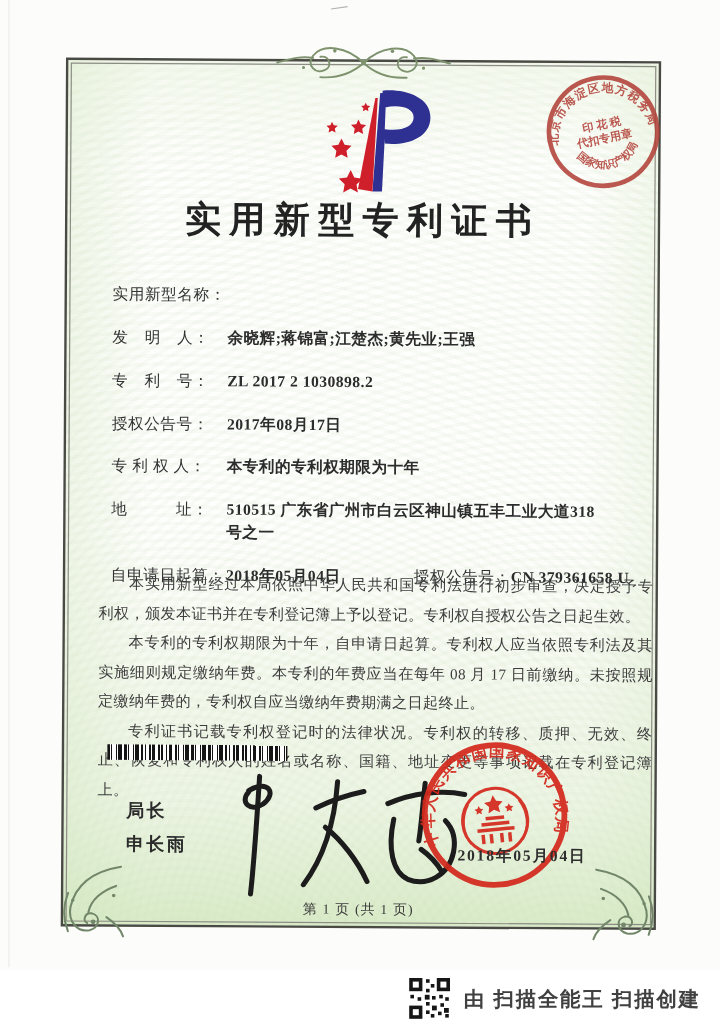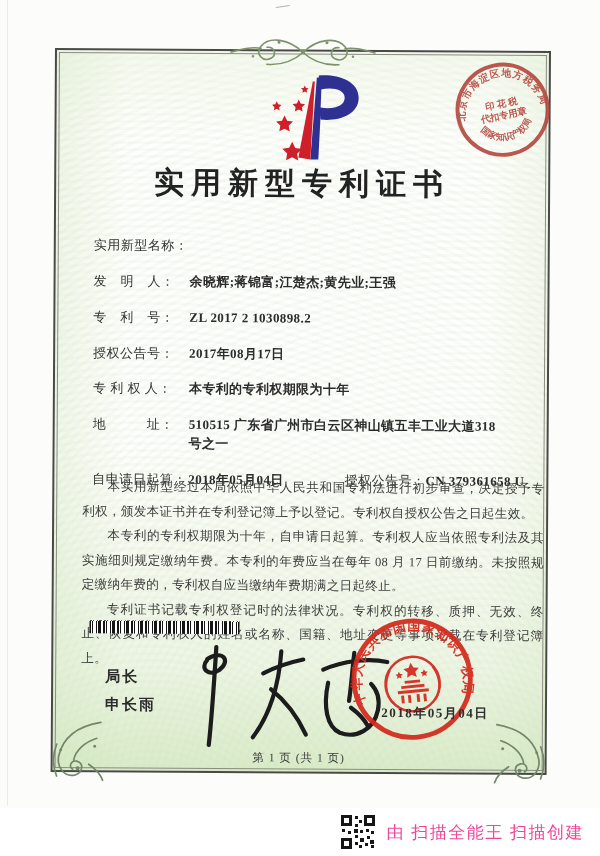--- a/index.html
+++ b/index.html
@@ -86,21 +86,21 @@
   .orn-bl{position:absolute;left:-8px;bottom:-12px;width:62px;height:66px;}
   .orn-br{position:absolute;right:-8px;bottom:-12px;width:62px;height:66px;transform:scaleX(-1);}
 
   
   .scan-bar{
     position:absolute;left:0;right:0;bottom:0;height:48px;background:#fff;
     display:flex;align-items:center;justify-content:flex-end;
     padding-right:16px;gap:11px;box-sizing:border-box;
   }
   .scan-credit{font-family:"Liberation Sans","DejaVu Sans",sans-serif;
-    font-size:17px;font-weight:normal;color:#ec4899;letter-spacing:1.5px;}
+    font-size:17px;font-weight:bold;color:#404040;letter-spacing:1.5px;}
 </style>
 </head>
 <body>
 
 <div class="photo-edge"></div>
 <div class="pen-mark"></div>
 
 <div class="cert">
   <div class="cert-inner"></div>
 

